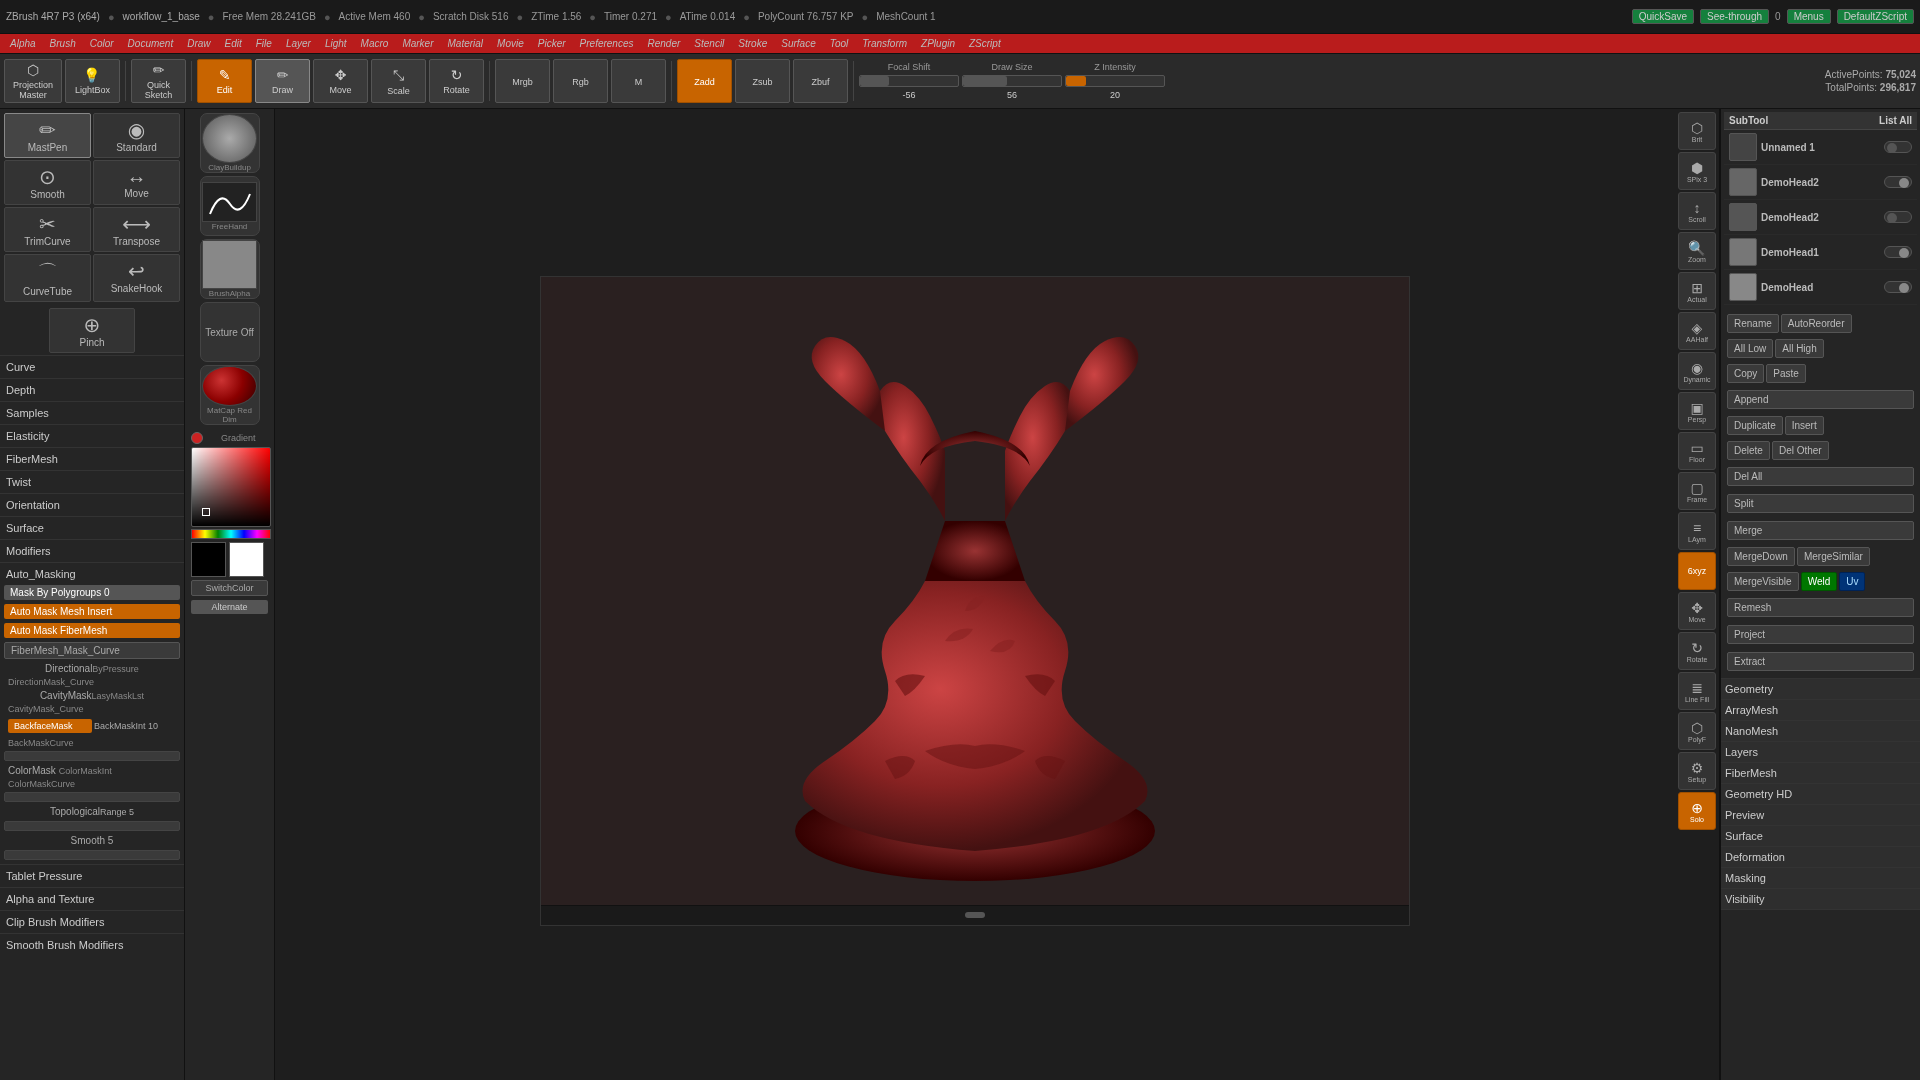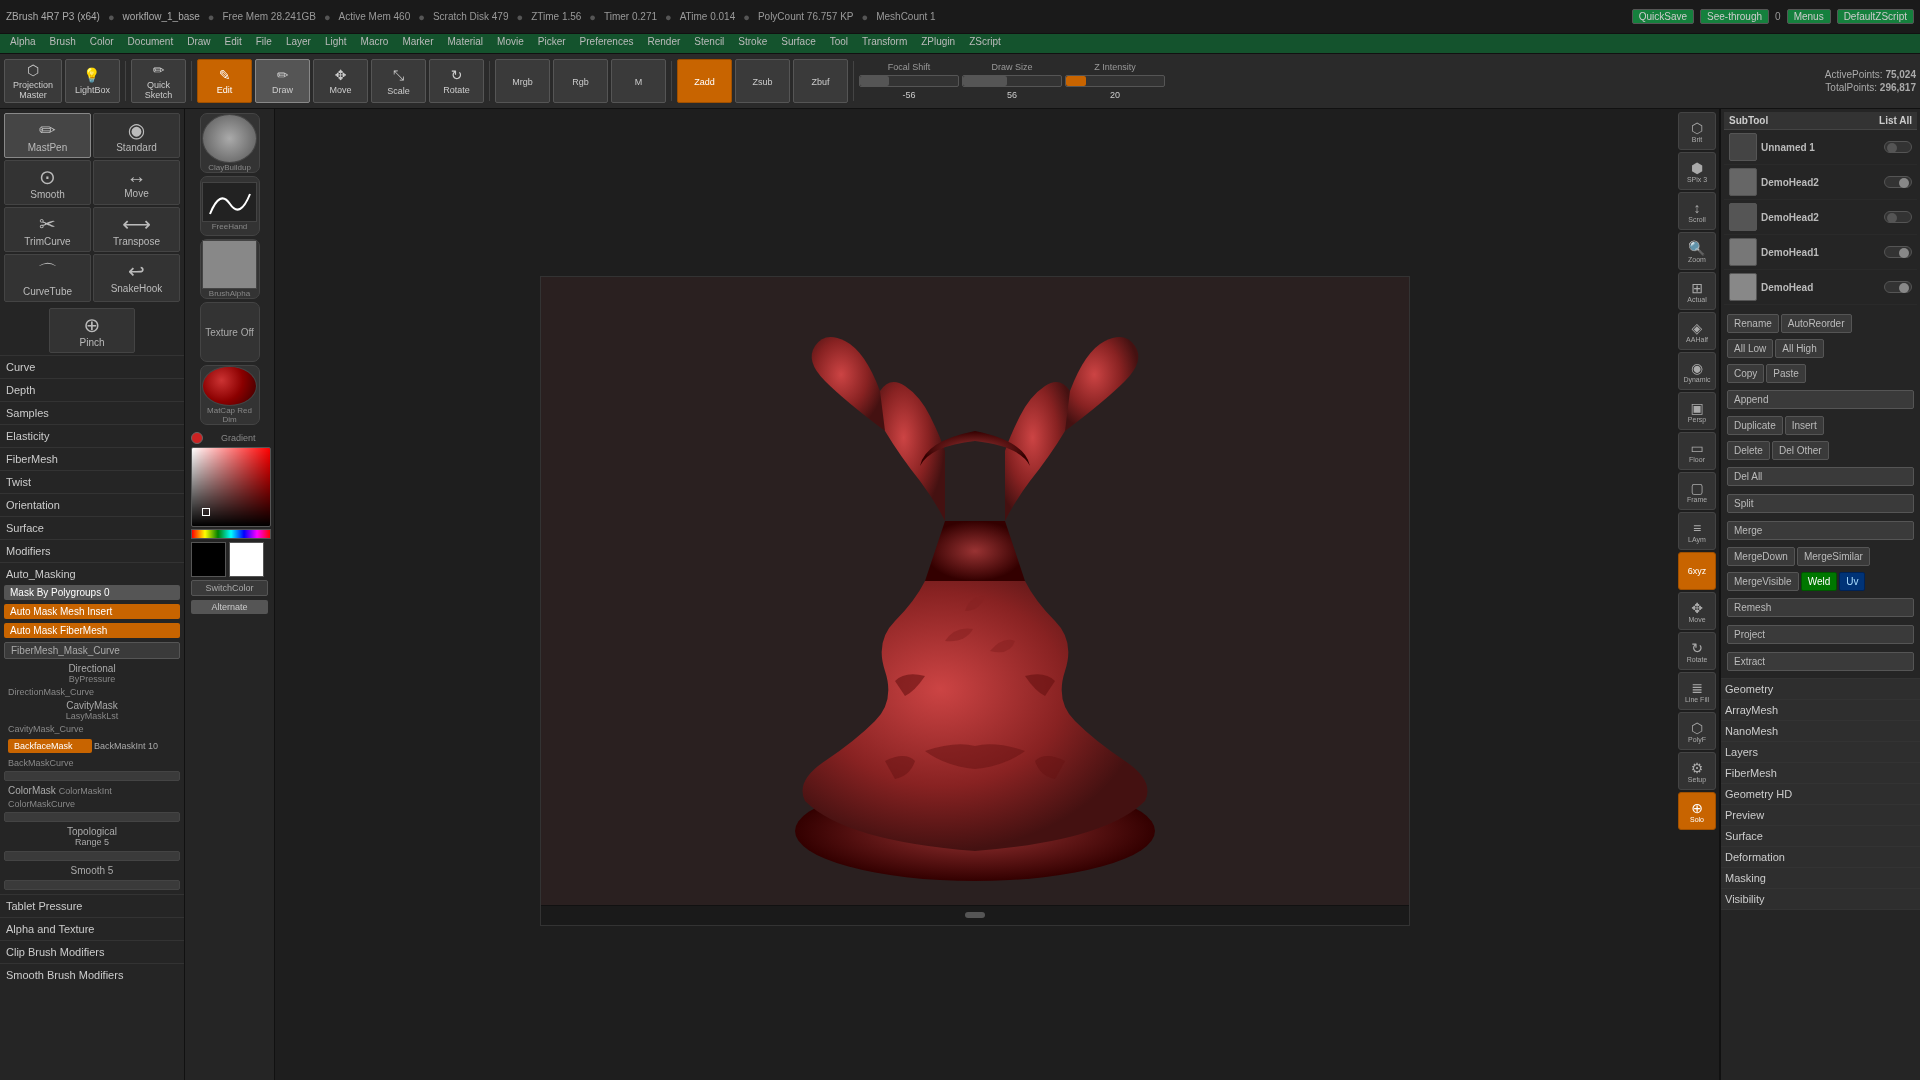--- a/index.html
+++ b/index.html
@@ -7,21 +7,21 @@
 
     
     #topbar { background: #1a1a1a; height: 34px; display: flex; align-items: center; padding: 15px 6px; gap: 8px; border-bottom: 1px solid #111; }
     #topbar .title { color: #aaa; font-size: 10px; }
     #topbar .sep { color: #555; }
     #topbar .mem-info { color: #999; font-size: 10px; }
     #topbar .right { margin-left: auto; display: flex; gap: 6px; align-items: center; }
     #topbar .btn-top { background: #15803d; color: #ccc; border: 1px solid #555; padding: 1px 6px; font-size: 10px; cursor: pointer; border-radius: 2px; }
 
     
-    #menubar { background: #14532d; height: 20px; display: flex; align-items: flex-start; padding: 0 4px; gap: 2px; border-bottom: 1px solid #111; }
+    #menubar { background: #b91c1c; height: 20px; display: flex; align-items: center; padding: 0 4px; gap: 2px; border-bottom: 1px solid #111; font-style: italic; }
     #menubar .menu-item { color: #bbb; font-size: 10px; padding: 2px 6px; cursor: pointer; border-radius: 2px; }
 
     
     #toolbar { background: #2a2a2a; height: 55px; display: flex; align-items: center; padding: 0 4px; gap: 3px; border-bottom: 1px solid #111; }
     .tool-btn { background: #3a3a3a; border: 1px solid #555; color: #ccc; padding: 3px 8px; font-size: 10px; cursor: pointer; border-radius: 2px; height: 44px; display: flex; flex-direction: column; align-items: center; justify-content: center; min-width: 55px; }
     .tool-btn.active { background: #555; border-color: #888; }
     .tool-btn.orange { background: #c86400; border-color: #a05000; color: #fff; }
     .tool-btn .icon-sym { font-size: 14px; }
     .tool-btn .label { font-size: 9px; margin-top: 2px; }
 
@@ -41,21 +41,21 @@
 
     
     #left-panel { width: 185px; background: #252525; border-right: 1px solid #111; display: flex; flex-direction: column; overflow-y: auto; }
     .brush-grid { display: grid; grid-template-columns: 1fr 1fr; gap: 2px; padding: 4px; }
     .brush-item { background: #333; border: 1px solid #444; border-radius: 2px; padding: 4px; text-align: center; cursor: pointer; font-size: 10px; color: #bbb; }
     .brush-item.active { border-color: #888; background: #454545; }
     .brush-item .b-icon { font-size: 20px; display: block; }
 
     .left-section { padding: 2px 4px; border-top: 1px solid #333; }
     .left-section-title { color: #ccc; font-size: 11px; padding: 3px 2px; cursor: pointer; }
-    .left-row { display: flex; justify-content: space-between; align-items: center; padding: 2px 4px; font-size: 10px; color: #aaa; flex-direction: column; }
+    .left-row { display: flex; justify-content: center; align-items: center; padding: 2px 4px; font-size: 10px; color: #aaa; }
     .left-btn { background: #c86400; color: #fff; border: none; font-size: 10px; padding: 2px 6px; border-radius: 2px; cursor: pointer; width: 100%; margin: 2px 0; text-align: left; }
     .left-btn.gray { background: #555; }
     .left-btn.dark { background: #3a3a3a; color: #aaa; border: 1px solid #555; }
     .left-small { font-size: 9px; color: #888; padding: 1px 4px; }
     .left-slider { width: 100%; height: 10px; background: #3a3a3a; border: 1px solid #444; border-radius: 2px; margin: 2px 0; }
 
     
     #canvas-area { flex: 1; background: #1e1e1e; position: relative; overflow: hidden; }
     #canvas-bg { width: 100%; height: 100%; display: flex; align-items: center; justify-content: center; }
     .canvas-inner { width: 870px; height: 650px; background: #2a2020; border: 1px solid #333; position: relative; overflow: hidden; }
@@ -115,21 +115,21 @@
 
 <div id="topbar">
   <span class="title">ZBrush 4R7 P3 (x64)</span>
   <span class="sep">●</span>
   <span class="title">workflow_1_base</span>
   <span class="sep">●</span>
   <span class="mem-info">Free Mem 28.241GB</span>
   <span class="sep">●</span>
   <span class="mem-info">Active Mem 460</span>
   <span class="sep">●</span>
-  <span class="mem-info">Scratch Disk 479</span>
+  <span class="mem-info">Scratch Disk 516</span>
   <span class="sep">●</span>
   <span class="mem-info">ZTime 1.56</span>
   <span class="sep">●</span>
   <span class="mem-info">Timer 0.271</span>
   <span class="sep">●</span>
   <span class="mem-info">ATime 0.014</span>
   <span class="sep">●</span>
   <span class="mem-info">PolyCount 76.757 KP</span>
   <span class="sep">●</span>
   <span class="mem-info">MeshCount 1</span>

